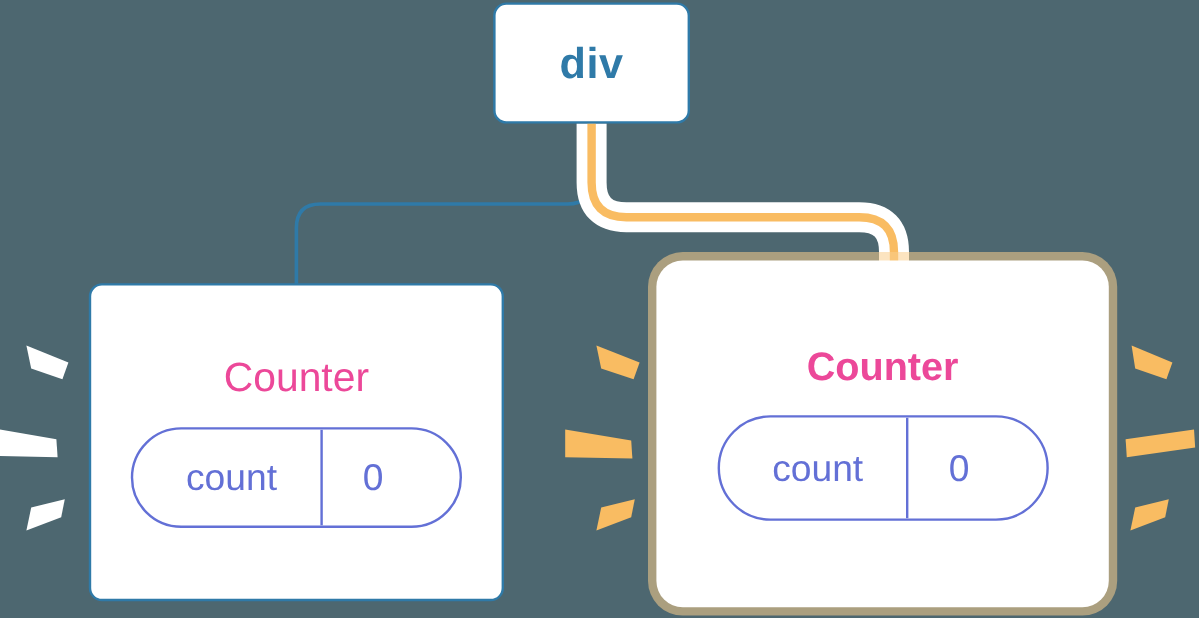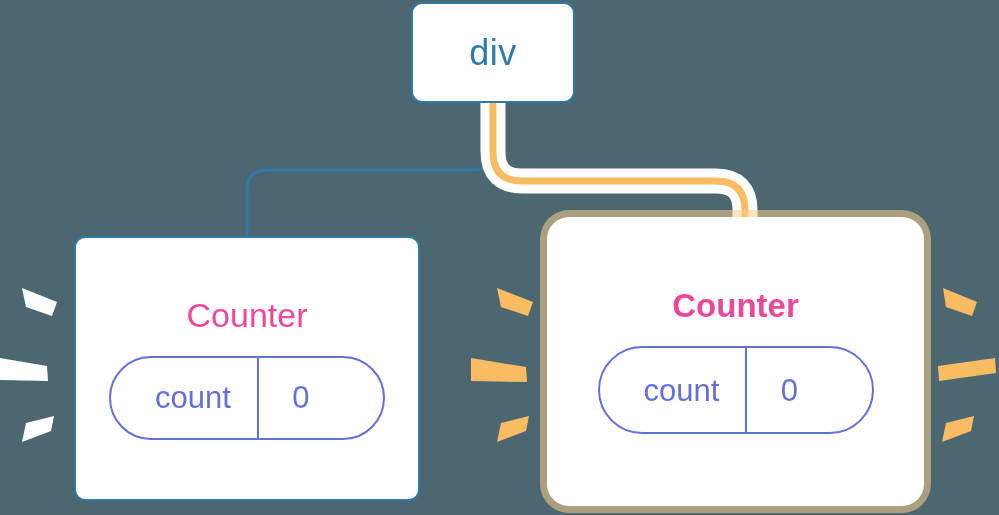--- a/index.html
+++ b/index.html
@@ -51,21 +51,21 @@
     top: 2px;
     width: 164px;
     height: 101px;
     border: 2px solid #2f7aa8;
     border-radius: 11px;
     z-index: 5;
   }
   .node-div .node-title {
     font-size: 36px;
     color: #2f7aa8;
-    font-weight: 400;
+    font-weight: 700;
     letter-spacing: 0.5px;
     line-height: 1;
   }
 
   .node-left {
     left: 74px;
     top: 236px;
     width: 346px;
     height: 265px;
     border: 2px solid #2f7aa8;
@@ -113,21 +113,21 @@
   }
   .pill-key, .pill-val {
     display: flex;
     align-items: center;
     justify-content: center;
     font-size: 31px;
     color: #6370d6;
     line-height: 1;
   }
   .pill-key {
-    padding: 0 26px 0 44px;
+    padding: 0 36px 0 44px;
   }
   .pill-val {
     border-left: 2px solid #6370d6;
     padding: 0 36px 0 28px;
     min-width: 28px;
   }
 
   .node-left .pill  { width: 272px; }
   .node-right .pill { width: 272px; height: 84px; }
 </style>

